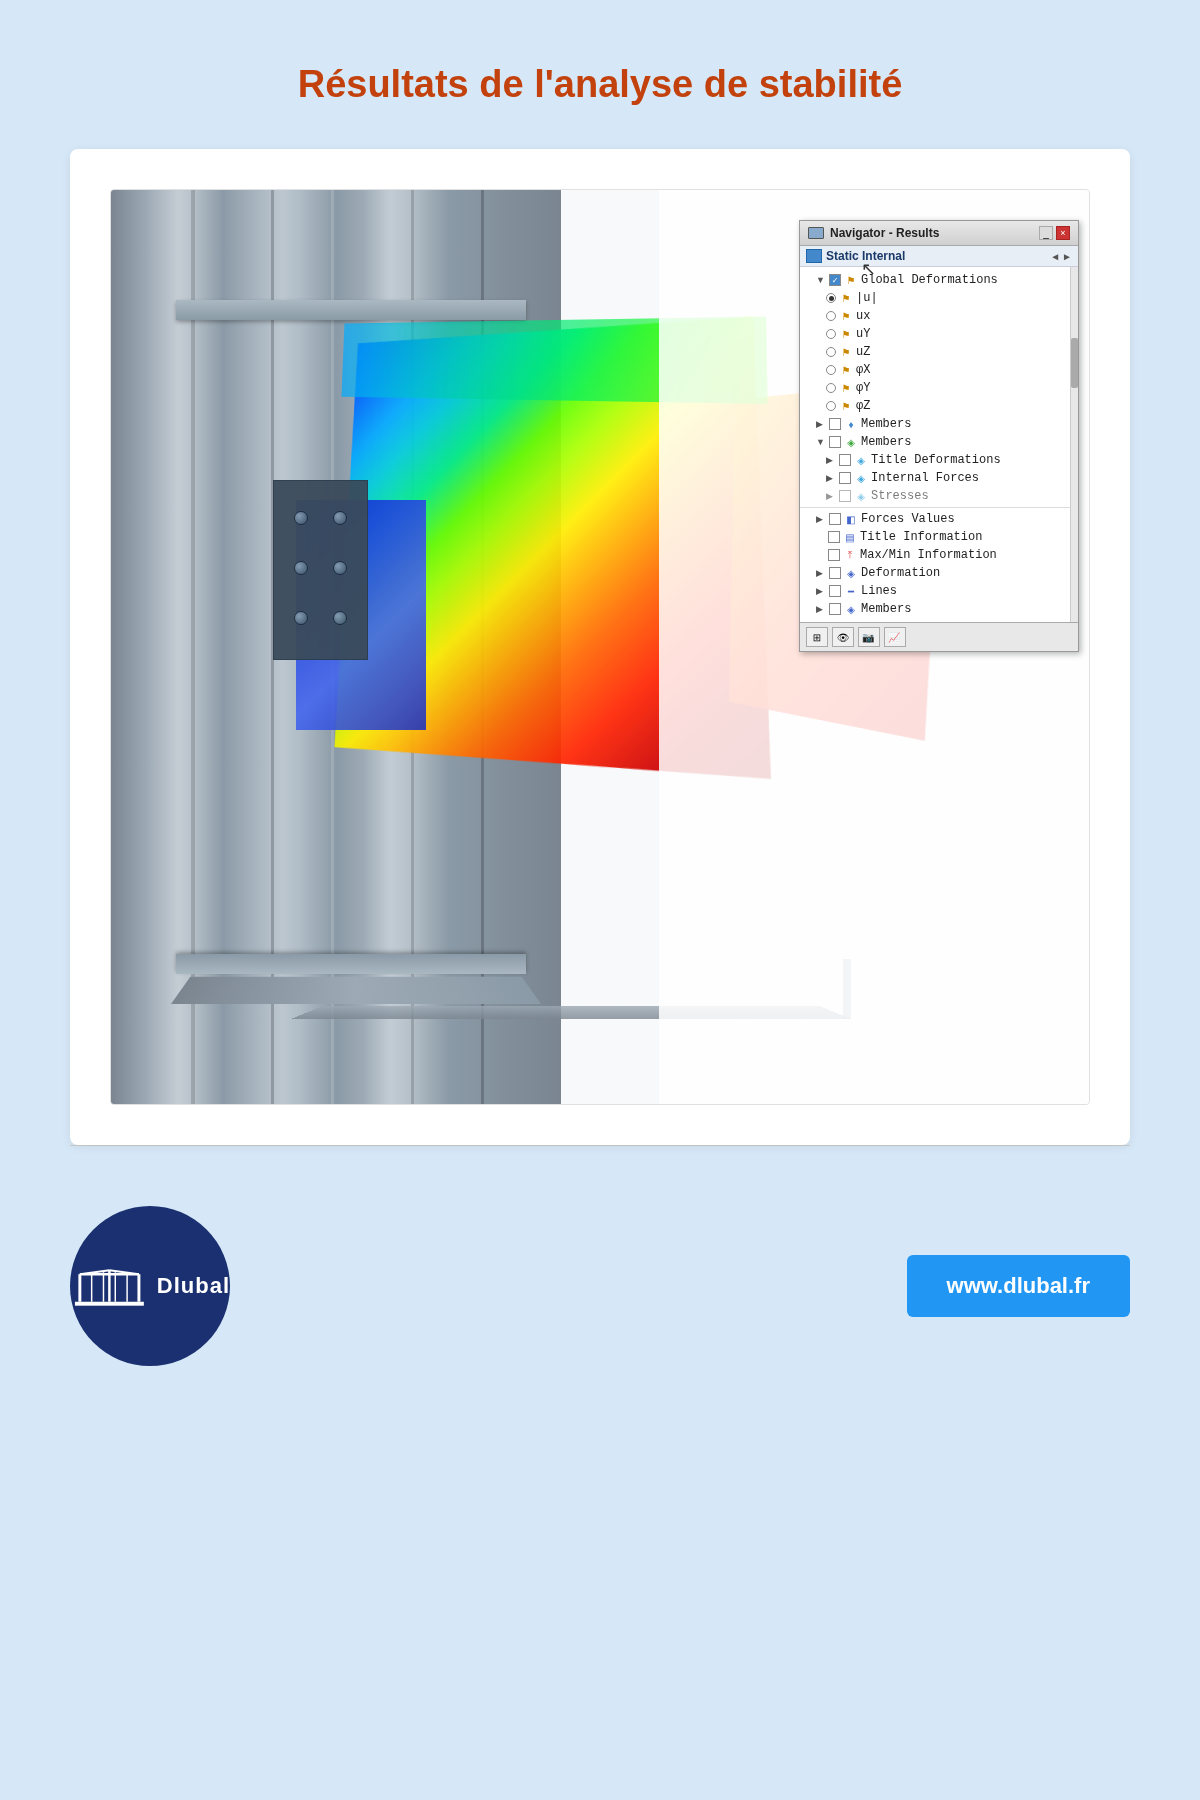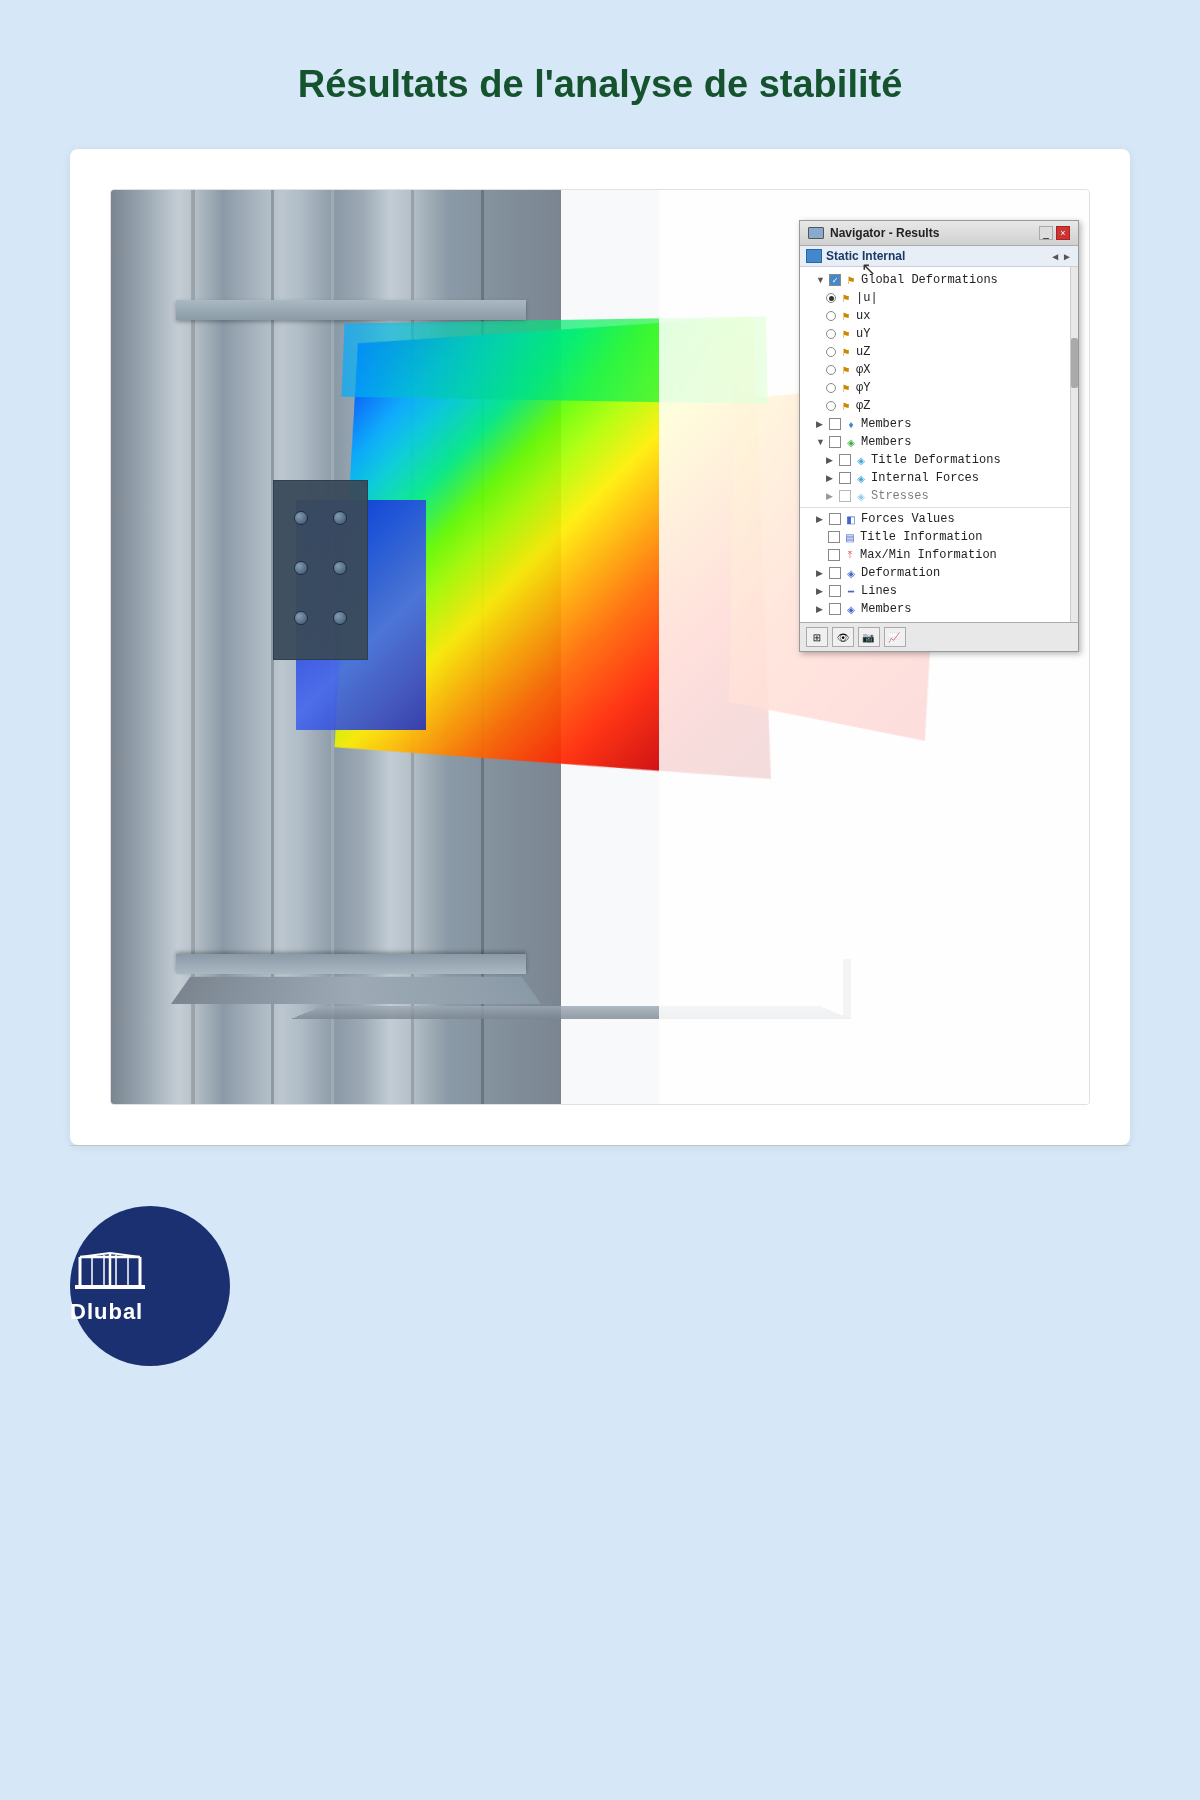--- a/index.html
+++ b/index.html
@@ -11,21 +11,21 @@
       font-family: Arial, sans-serif;
       display: flex;
       flex-direction: column;
       align-items: center;
     }
 
     .page-title {
       text-align: center;
       margin-top: 60px;
       margin-bottom: 40px;
-      color: #14532d;
+      color: #c2410c;
       font-size: 38px;
       font-weight: 800;
       line-height: 1.3;
       max-width: 800px;
     }
 
     .main-card {
       background: #ffffff;
       border-radius: 8px;
       width: 1060px;
@@ -281,22 +281,22 @@
       justify-content: space-between;
       padding: 20px 0 50px 0;
     }
 
     .dlubal-logo {
       width: 160px;
       height: 160px;
       background: #1a3070;
       border-radius: 50%;
       display: flex;
-      flex-direction: column;
-      align-items: flex-start;
+      flex-direction: row;
+      align-items: center;
       justify-content: center;
       gap: 8px;
     }
 
     .logo-text {
       color: white;
       font-size: 22px;
       font-weight: 700;
       letter-spacing: 1px;
     }
@@ -564,13 +564,14 @@
       <line x1="70" y1="10" x2="40" y2="6" stroke="white" stroke-width="2"></line>
 
       <line x1="22" y1="38" x2="22" y2="10" stroke="white" stroke-width="1.5"></line>
       <line x1="34" y1="38" x2="34" y2="8" stroke="white" stroke-width="1.5"></line>
       <line x1="46" y1="38" x2="46" y2="8" stroke="white" stroke-width="1.5"></line>
       <line x1="58" y1="38" x2="58" y2="10" stroke="white" stroke-width="1.5"></line>
     </svg>
     <span class="logo-text">Dlubal</span>
   </div>
 
+  <div class="website-btn">www.dlubal.fr</div>
 </div>
 
 </body></html>

